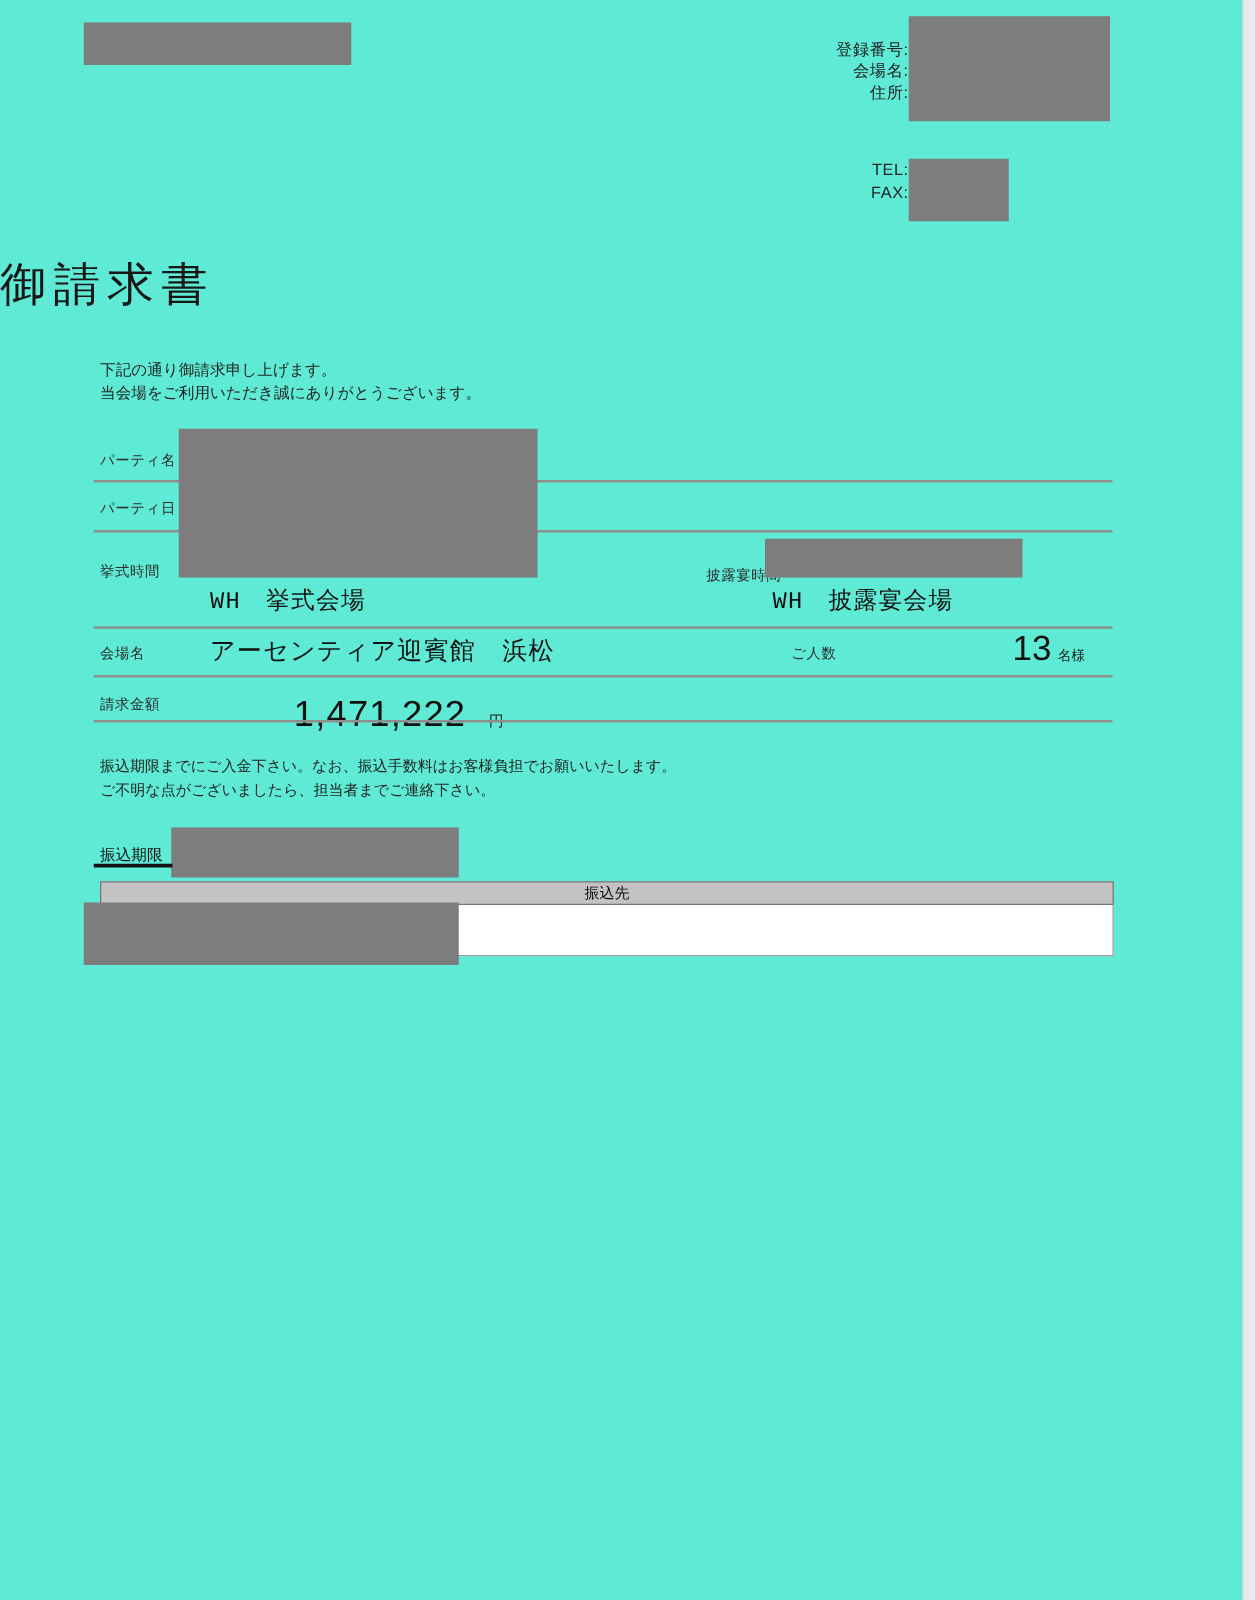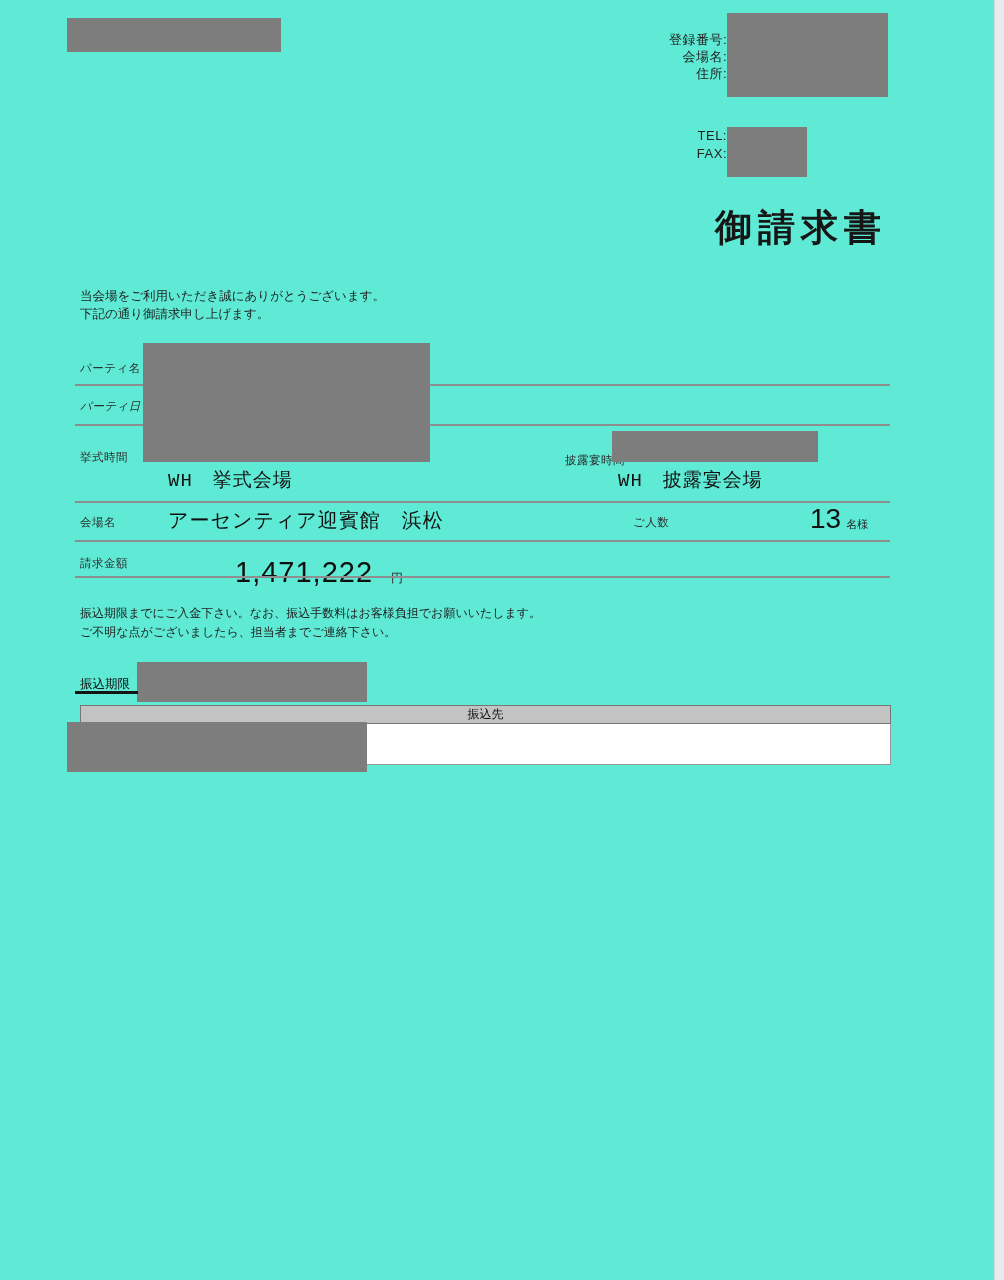--- a/index.html
+++ b/index.html
@@ -35,23 +35,23 @@
     text-align: right;
     font-size: 13px;
     color: #222;
     letter-spacing: 0.5px;
   }
 
   .doc-title {
     position: absolute;
     left: 0; top: 203px;
     width: 887px;
-    text-align: right;
+    text-align: left;
     font-size: 37px;
-    font-weight: 700;
+    font-weight: 400;
     letter-spacing: 6px;
     color: #161616;
   }
 
   .greeting {
     position: absolute;
     left: 80px; top: 287px;
     font-size: 12.5px;
     line-height: 18px;
     color: #1f1f1f;
@@ -174,28 +174,28 @@
 
   <div class="issuer-label" style="left:617px; top:31px;">登録番号:</div>
   <div class="issuer-label" style="left:617px; top:48px;">会場名:</div>
   <div class="issuer-label" style="left:617px; top:65px;">住所:</div>
   <div class="issuer-label" style="left:617px; top:128px;">TEL:</div>
   <div class="issuer-label" style="left:617px; top:146px;">FAX:</div>
 
   <div class="doc-title">御請求書</div>
 
   <div class="greeting">
+    <div>下記の通り御請求申し上げます。</div>
     <div>当会場をご利用いただき誠にありがとうございます。</div>
-    <div>下記の通り御請求申し上げます。</div>
   </div>
 
   <div class="field-label" style="left:80px; top:361px;">パーティ名</div>
   <div class="rule" style="top:384px;"></div>
 
-  <div class="field-label" style="left:80px; top:399px;font-style:italic;">パーティ日</div>
+  <div class="field-label" style="left:80px; top:399px;">パーティ日</div>
   <div class="rule" style="top:424px;"></div>
 
   <div class="field-label" style="left:80px; top:450px;">挙式時間</div>
   <div class="field-label" style="left:537px; top:453px;margin-left:28px;">披露宴時間</div>
 
   <div class="venue-line" style="left:168px; top:467px;">WH　挙式会場</div>
   <div class="venue-line" style="left:618px; top:467px;">WH　披露宴会場</div>
   <div class="rule" style="top:501px;"></div>
 
   <div class="field-label" style="left:80px; top:515px;">会場名</div>

